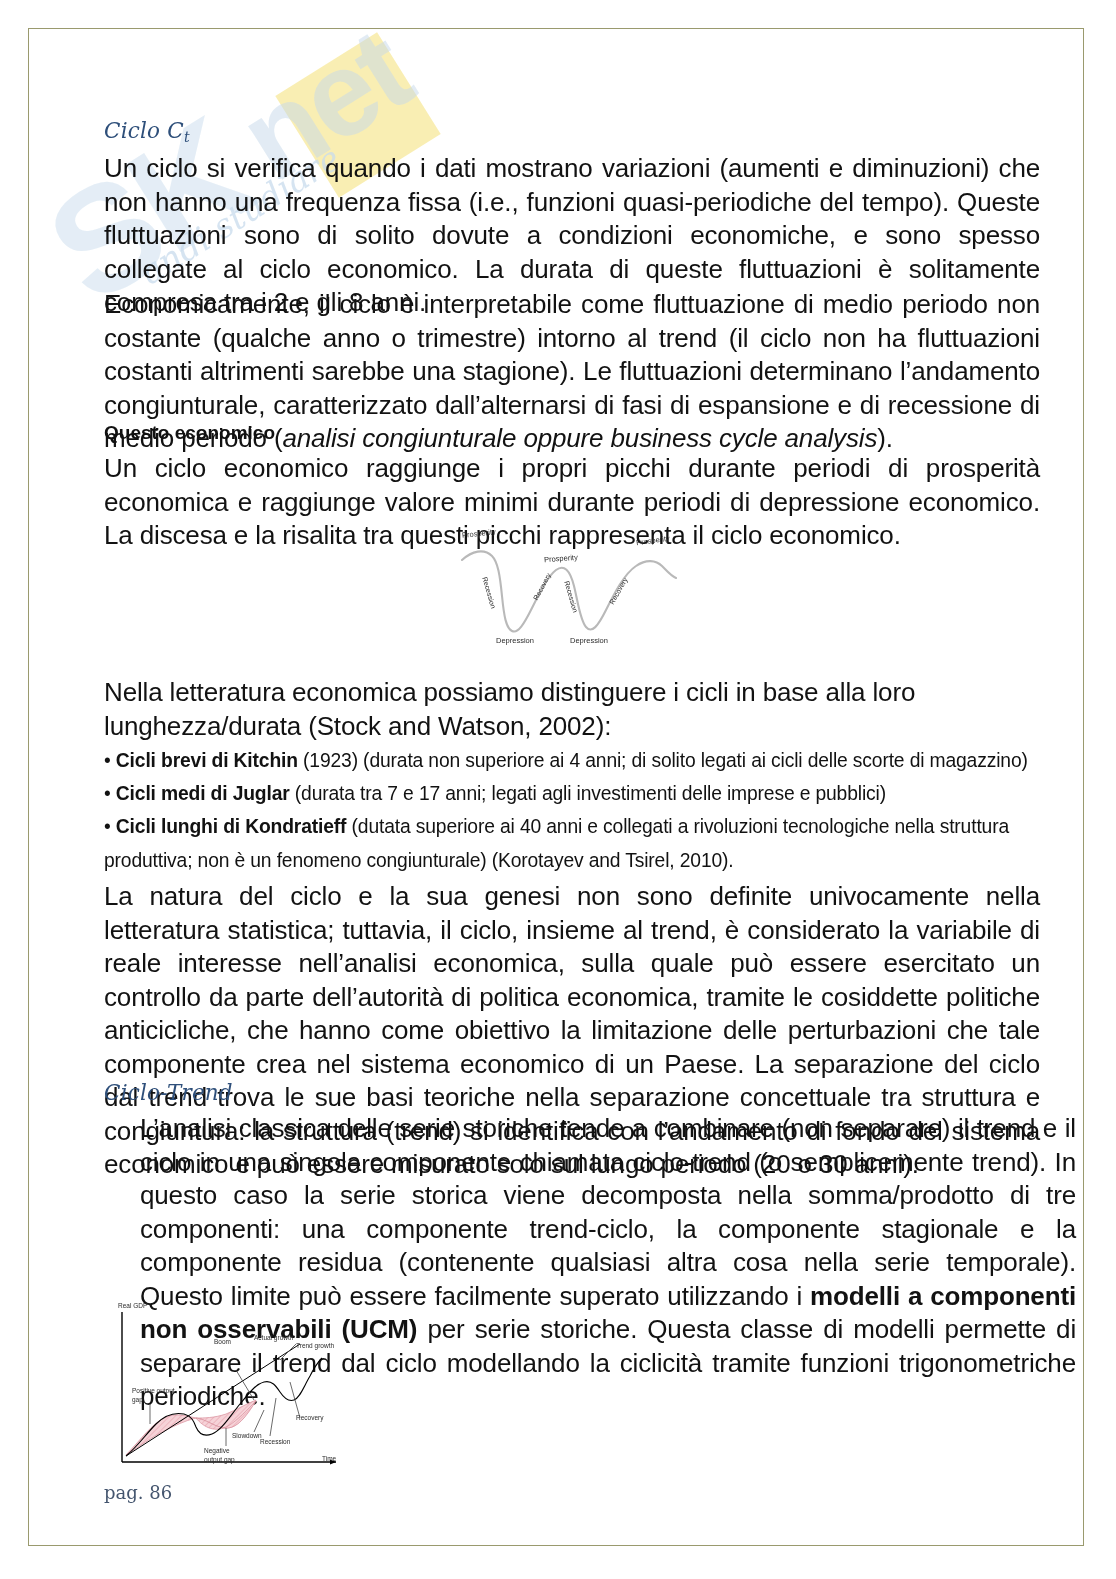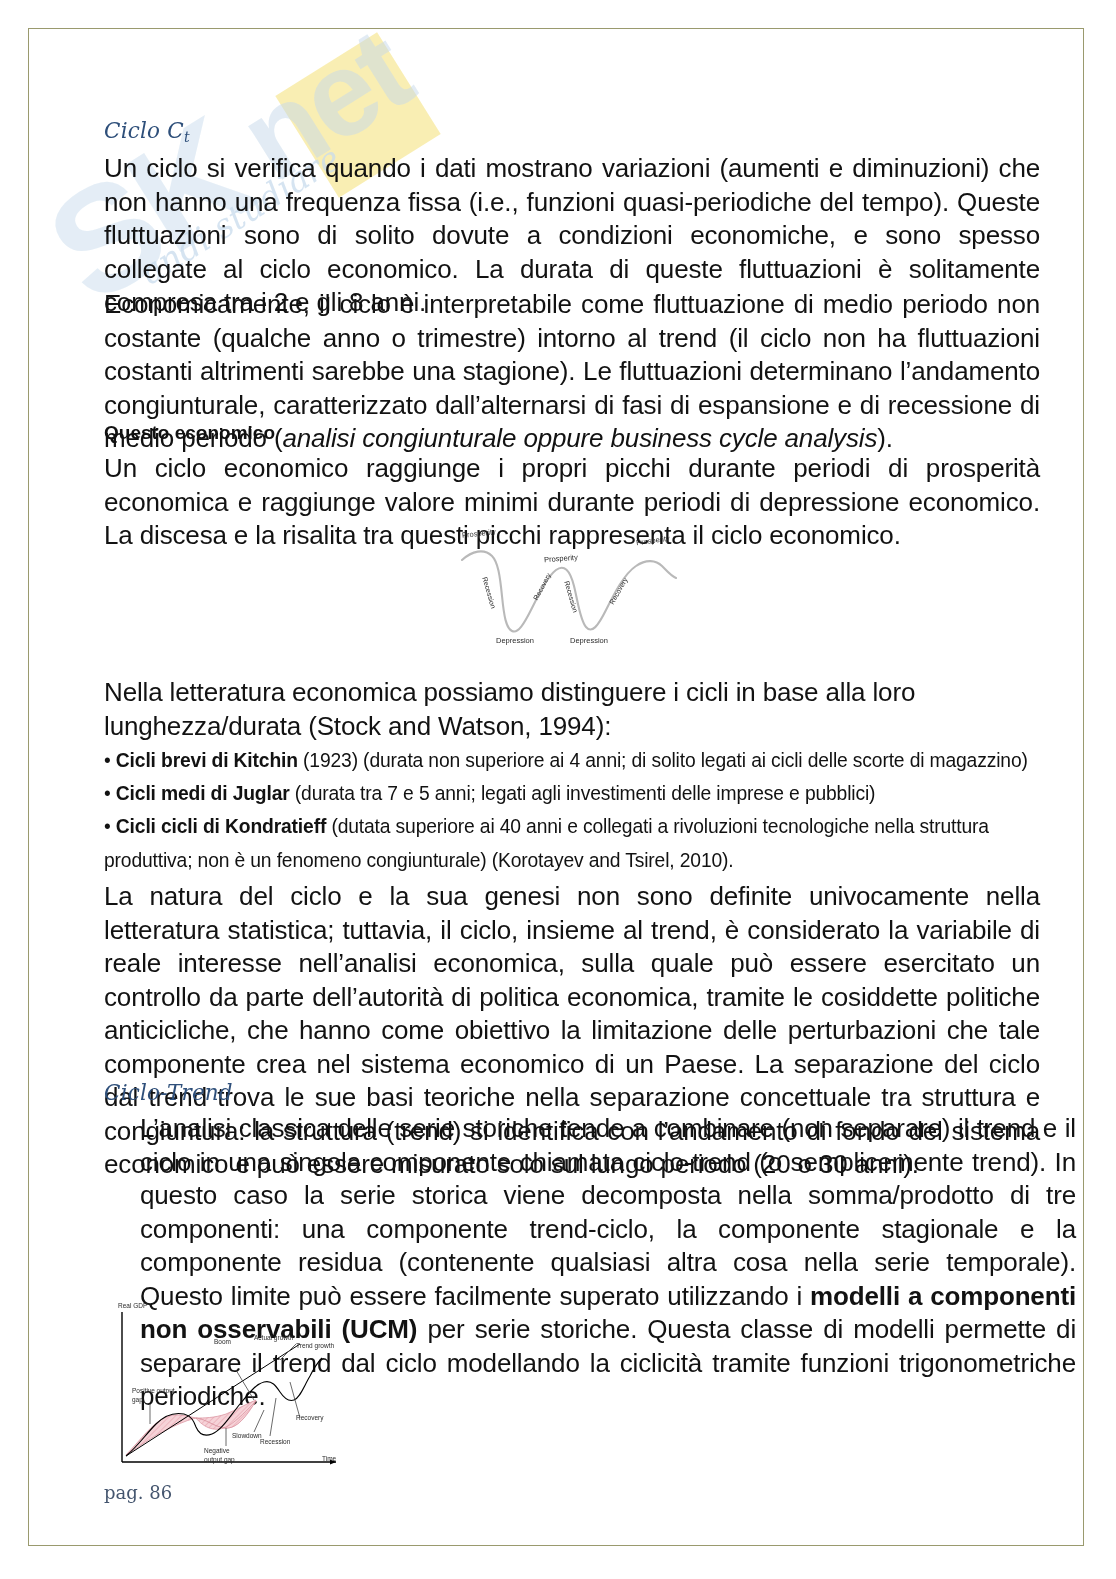--- a/index.html
+++ b/index.html
@@ -237,33 +237,33 @@
         <span style="position:absolute;left:92px;top:74px;font-size:7px;transform:rotate(-62deg);transform-origin:left top;">Recovery</span>
         <span style="position:absolute;left:104px;top:30px;font-size:7.5px;transform:rotate(-4deg);">Prosperity</span>
         <span style="position:absolute;left:130px;top:56px;font-size:7px;transform:rotate(74deg);transform-origin:left top;">Recession</span>
         <span style="position:absolute;left:130px;top:112px;font-size:7.5px;">Depression</span>
         <span style="position:absolute;left:168px;top:78px;font-size:7px;transform:rotate(-60deg);transform-origin:left top;">Recovery</span>
         <span style="position:absolute;left:196px;top:12px;font-size:7.5px;transform:rotate(-8deg);">Prosperity</span>
       </div>
     </div>
 
     <div class="col" style="top:676px;">
-      <p class="body nojust">Nella letteratura economica possiamo distinguere i cicli in base alla loro lunghezza/durata (Stock and Watson, 1994):</p>
+      <p class="body nojust">Nella letteratura economica possiamo distinguere i cicli in base alla loro lunghezza/durata (Stock and Watson, 2002):</p>
     </div>
 
     <div class="col" style="top:744px;">
       <p class="bullet"><span>•</span> <b class="bd">Cicli brevi di Kitchin</b><span> (1923) (durata non superiore ai 4 anni; di solito legati ai cicli delle scorte di magazzino)</span></p>
     </div>
 
     <div class="col" style="top:777px;">
-      <p class="bullet"><span>•</span> <b class="bd">Cicli medi di Juglar</b><span> (durata tra 7 e 5 anni; legati agli investimenti delle imprese e pubblici)</span></p>
+      <p class="bullet"><span>•</span> <b class="bd">Cicli medi di Juglar</b><span> (durata tra 7 e 17 anni; legati agli investimenti delle imprese e pubblici)</span></p>
     </div>
 
     <div class="col" style="top:810px;">
-      <p class="bullet nojust"><span>•</span> <b class="bd">Cicli cicli di Kondratieff</b><span> (dutata superiore ai 40 anni e collegati a rivoluzioni tecnologiche nella struttura produttiva; non è un fenomeno congiunturale) (Korotayev and Tsirel, 2010).</span></p>
+      <p class="bullet nojust"><span>•</span> <b class="bd">Cicli lunghi di Kondratieff</b><span> (dutata superiore ai 40 anni e collegati a rivoluzioni tecnologiche nella struttura produttiva; non è un fenomeno congiunturale) (Korotayev and Tsirel, 2010).</span></p>
     </div>
 
     <div class="col" style="top:880px;">
       <p class="body">La natura del ciclo e la sua genesi non sono definite univocamente nella letteratura statistica; tuttavia, il ciclo, insieme al trend, è considerato la variabile di reale interesse nell’analisi economica, sulla quale può essere esercitato un controllo da parte dell’autorità di politica economica, tramite le cosiddette politiche anticicliche, che hanno come obiettivo la limitazione delle perturbazioni che tale componente crea nel sistema economico di un Paese. La separazione del ciclo dal trend trova le sue basi teoriche nella separazione concettuale tra struttura e congiuntura: la struttura (trend) si identifica con l’andamento di fondo del sistema economico e può essere misurato solo sul lungo periodo (20 o 30 anni).</p>
     </div>
 
     <div class="col" style="top:1080px;">
       <div class="sec-head">Ciclo-Trend</div>
     </div>
 

